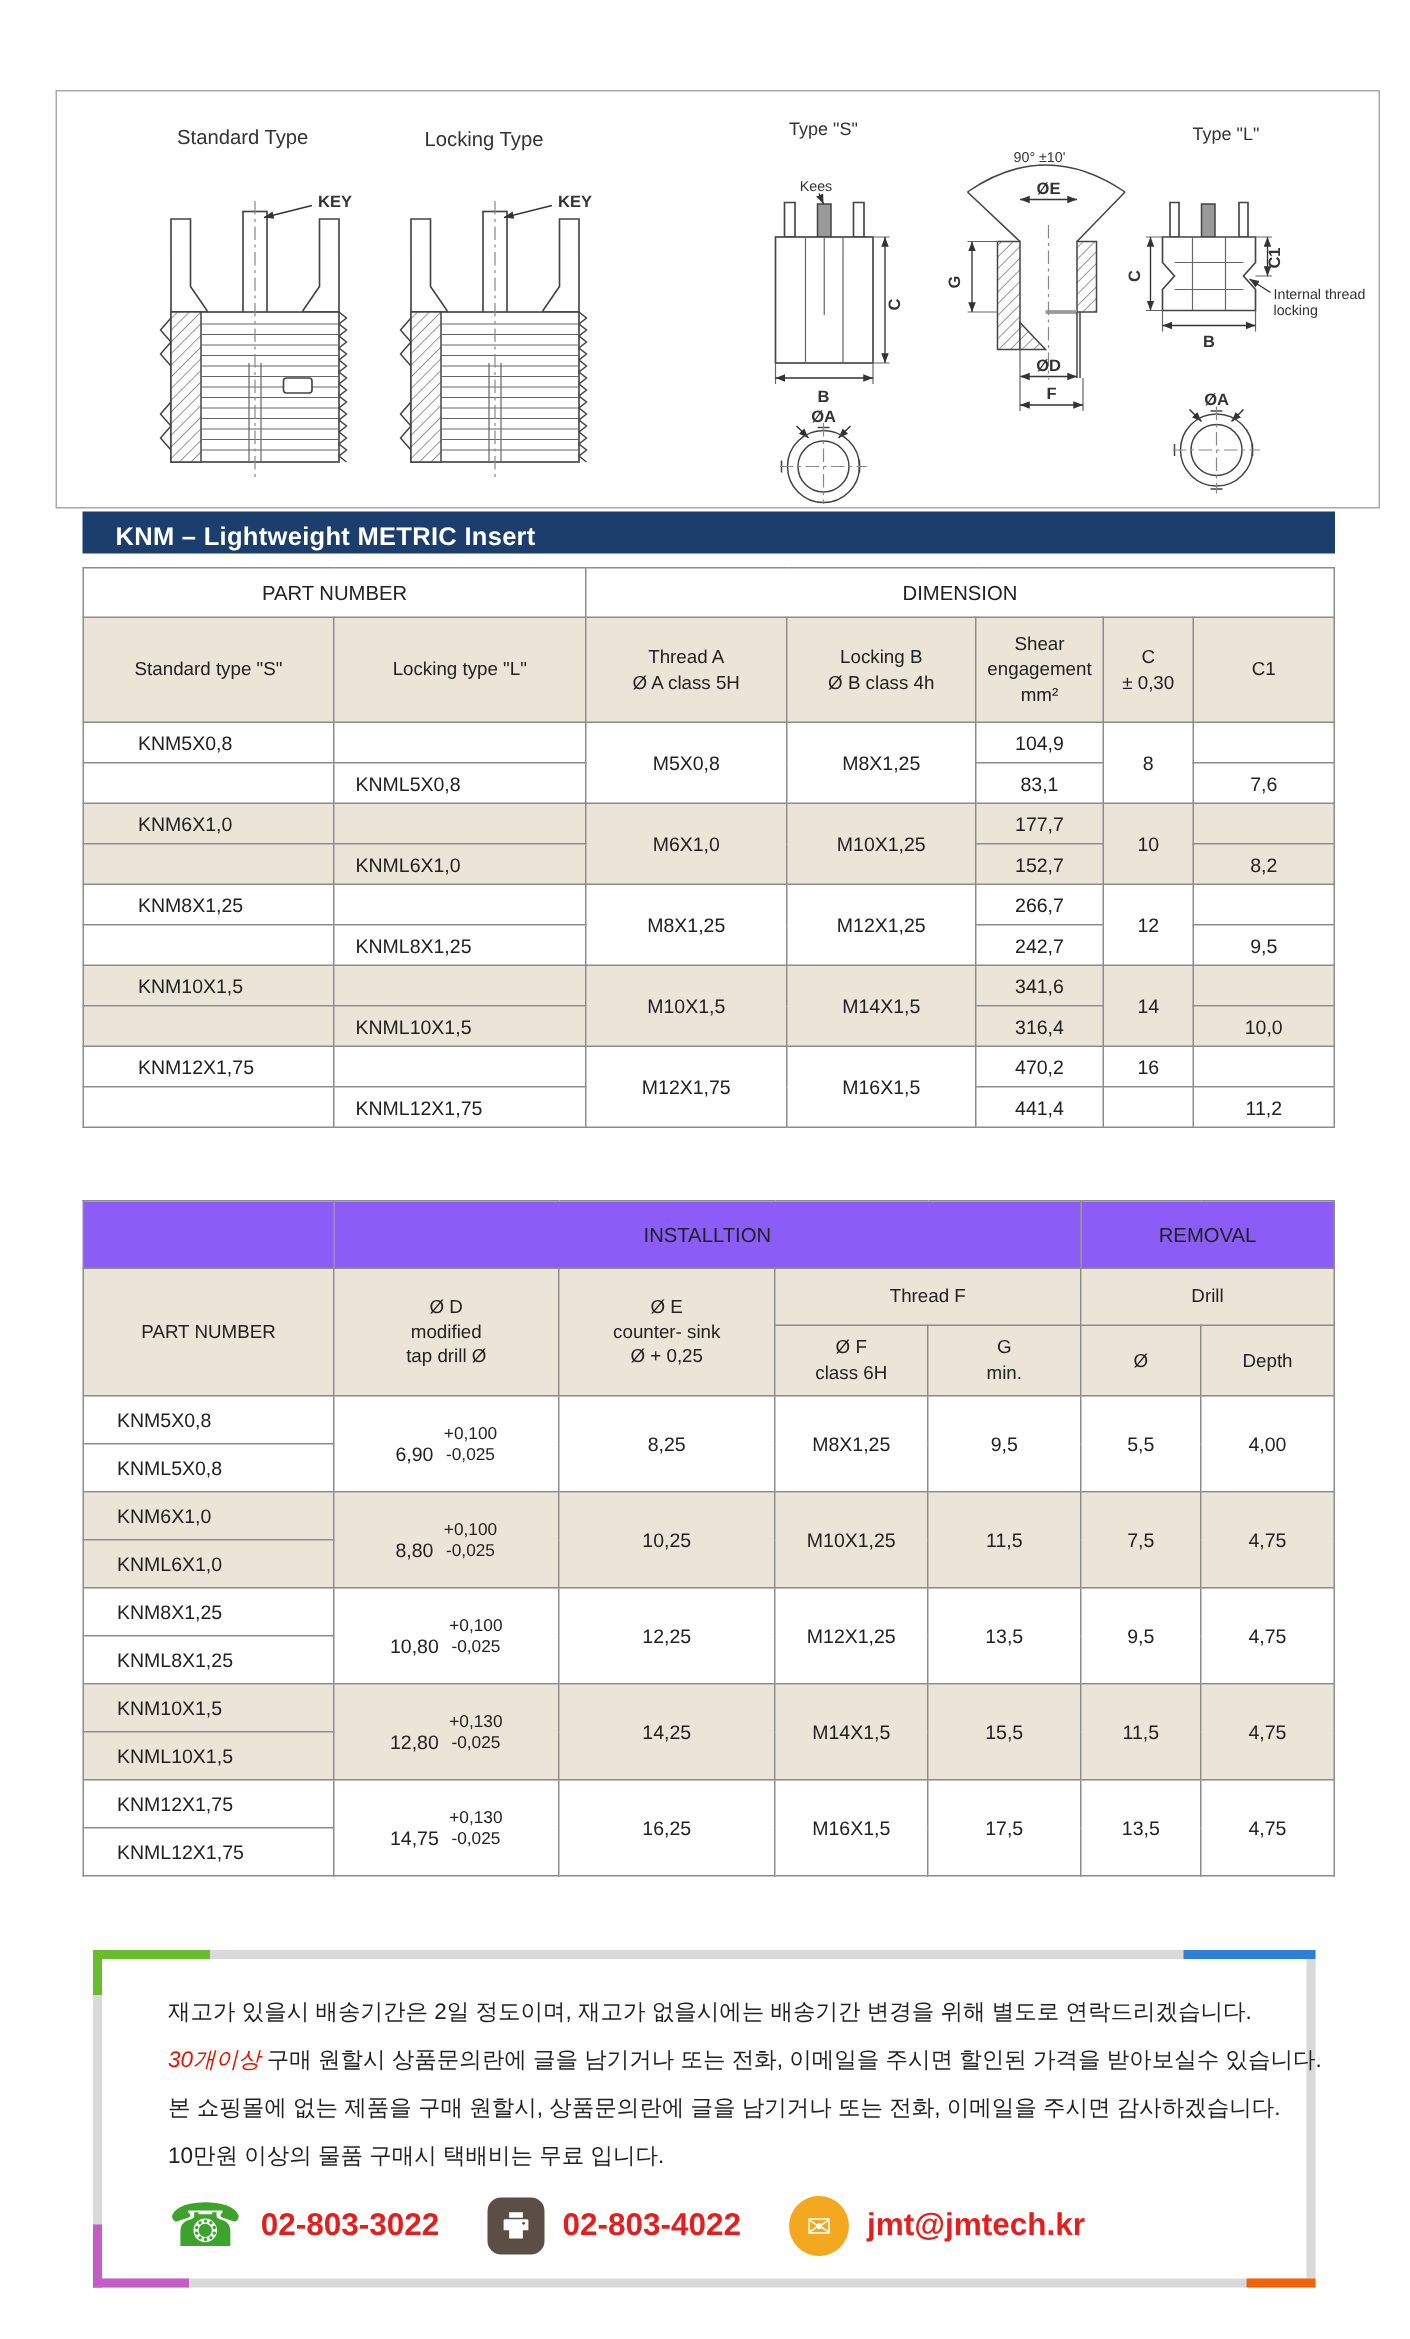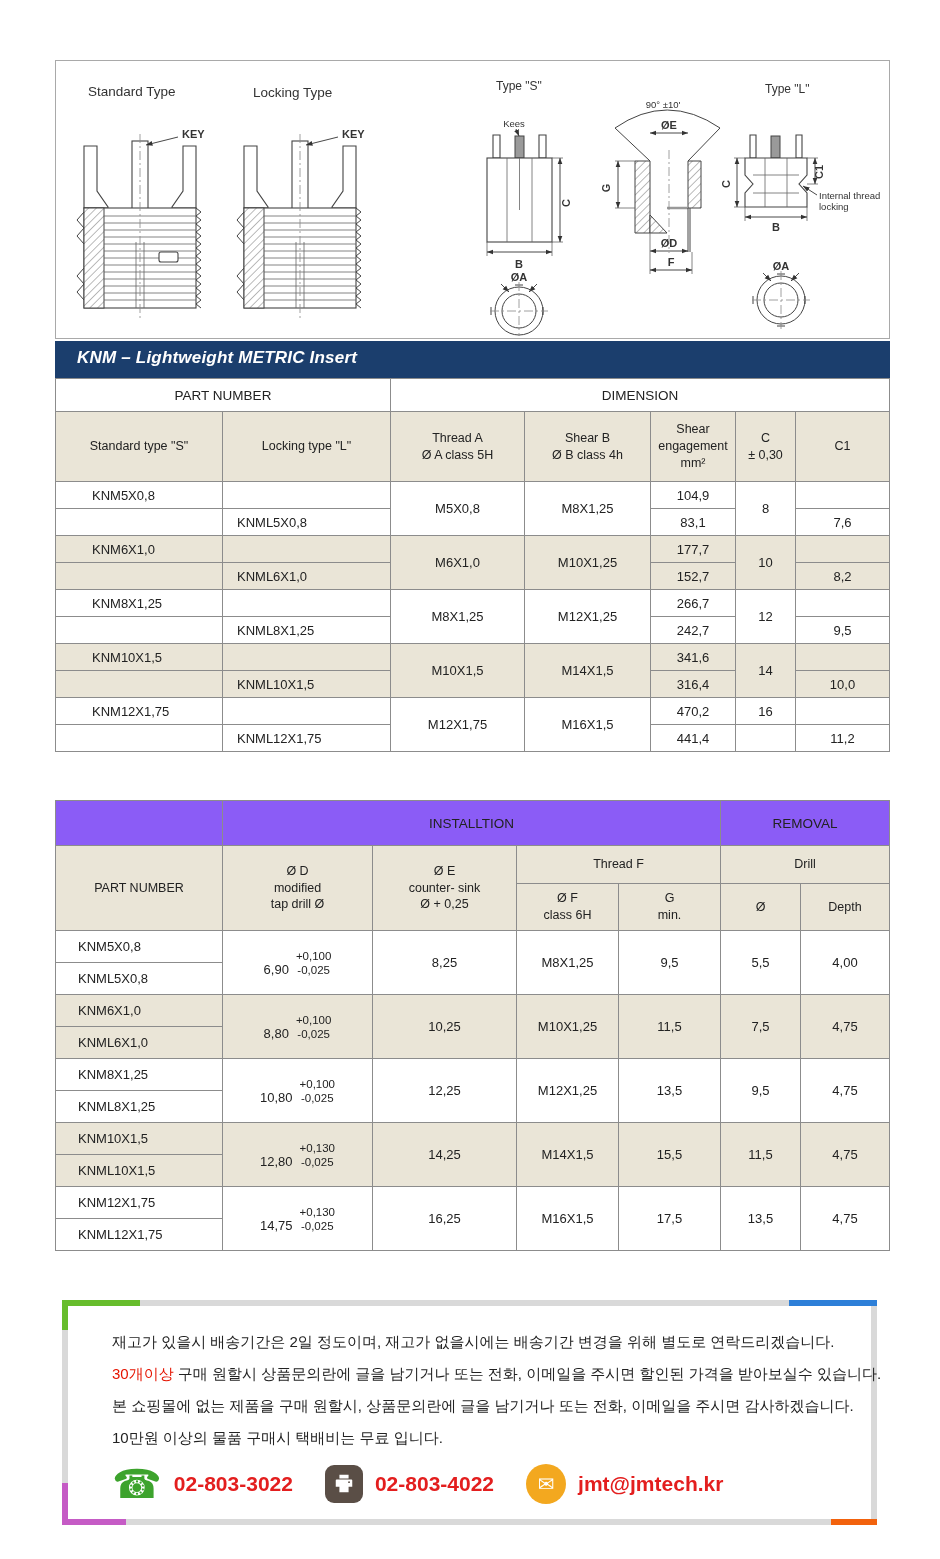--- a/index.html
+++ b/index.html
@@ -1,37 +1,37 @@
 <!DOCTYPE html>
 <html><head>
 <meta charset="utf-8">
 <style>
   html,body{margin:0;padding:0;background:#fff;}
   .page{position:relative;width:940px;height:1559px;background:#fff;overflow:hidden;
         font-family:"Liberation Sans",sans-serif;color:#222;}
 
   
-  .diag-box{position:absolute;left:55px;top:60px;width:833px;height:277px;border:1px solid #a9a9a9;}
+  .diag-box{position:absolute;left:37px;top:60px;width:833px;height:277px;border:1px solid #a9a9a9;padding-left:48px;}
   .diag text{fill:#333;font-family:"Liberation Sans",sans-serif;}
   .lbl{font-size:13.5px;}
   .lbl2{font-size:12px;}
   .dl{font-size:11px;font-weight:bold;}
   .sm{font-size:9.5px;}
   .o{fill:#fff;stroke:#444;stroke-width:1.1;}
   .ln{stroke:#444;stroke-width:1;fill:none;}
   .thin{stroke:#666;stroke-width:0.8;fill:none;}
   .dim{stroke:#333;stroke-width:0.9;fill:none;}
   .cl{stroke:#888;stroke-width:0.8;stroke-dasharray:9 3 2 3;fill:none;}
   .ht{fill:url(#hx);stroke:#444;stroke-width:1;}
   .gray{stroke:#999;stroke-width:2.5;fill:none;}
 
   
-  .title-bar{position:absolute;left:55px;top:341px;width:835px;height:38px;background:#1b3e6d;
+  .title-bar{position:absolute;left:55px;top:341px;width:835px;height:28px;background:#1b3e6d;
              color:#fff;font-size:17px;font-weight:bold;line-height:34px;padding-left:22px;
-             box-sizing:border-box;letter-spacing:.2px;font-style:italic;}
+             box-sizing:border-box;letter-spacing:.2px;}
 
   
   table{border-collapse:collapse;table-layout:fixed;background:#fff;}
   td{border:1px solid #8c8c8c;font-size:13px;color:#222;text-align:center;vertical-align:middle;padding:0;}
   .t1{position:absolute;left:55px;top:378px;width:835px;}
   .t2{position:absolute;left:55px;top:800px;width:835px;}
   .t1 .gh td{height:32px;font-size:13.5px;background:#fff;}
   .t1 .sh td{height:69px;background:#eae5d7;font-size:12.5px;white-space:pre-line;line-height:1.35;}
   .t1 tr.body td{height:26px;}
   tr.shaded td{background:#eae5d7;}
@@ -52,21 +52,21 @@
           box-sizing:content-box;background:#fff;}
   .corner{position:absolute;}
   .cg-h{left:-6px;top:-6px;width:78px;height:6px;background:#67bd2c;}
   .cg-v{left:-6px;top:-6px;width:6px;height:30px;background:#67bd2c;}
   .cb-h{right:-6px;top:-6px;width:88px;height:6px;background:#2d7fd8;}
   .cp-h{left:-6px;bottom:-6px;width:64px;height:6px;background:#c55bc5;}
   .cp-v{left:-6px;bottom:-6px;width:6px;height:42px;background:#c55bc5;}
   .co-h{right:-6px;bottom:-6px;width:46px;height:6px;background:#f2620d;}
   .n-inner{padding:20px 24px 0 44px;}
   .n-line{font-size:15px;color:#222;line-height:32px;white-space:nowrap;}
-  .n-line .hl{color:#e51400;}
+  .n-line .hl{color:#e51400;font-style:italic;}
   .contact{display:flex;align-items:center;margin-top:10px;}
   .phone-ico{font-size:40px;color:#3da32d;line-height:1;margin-right:12px;}
   .num{color:#e31e1e;font-size:21px;font-weight:bold;margin-right:32px;white-space:nowrap;text-align:center;}
   .fax-ico{width:38px;height:38px;background:#5a4e46;border-radius:9px;display:flex;
            align-items:center;justify-content:center;margin-right:12px;flex:0 0 auto;}
   .mail-ico{width:40px;height:40px;border-radius:50%;background:#f3a81f;color:#fff;display:flex;
             align-items:center;justify-content:center;font-size:20px;margin-right:12px;flex:0 0 auto;}
   .email{color:#e31e1e;font-size:21px;font-weight:bold;white-space:nowrap;}
 </style>
 </head>
@@ -204,21 +204,21 @@
     <tbody>
         <tr class="gh">
       <td colspan="2">PART NUMBER</td>
       <td colspan="5">DIMENSION</td>
     </tr>
     <tr class="sh">
       <td>Standard type "S"</td>
       <td>Locking type "L"</td>
       <td>Thread A
 Ø A class 5H</td>
-      <td>Shear B
+      <td>Locking B
 Ø B class 4h</td>
       <td>Shear
 engagement
 mm²</td>
       <td>C
 ± 0,30</td>
       <td>C1</td>
     </tr>
 
     <tr class="body">

